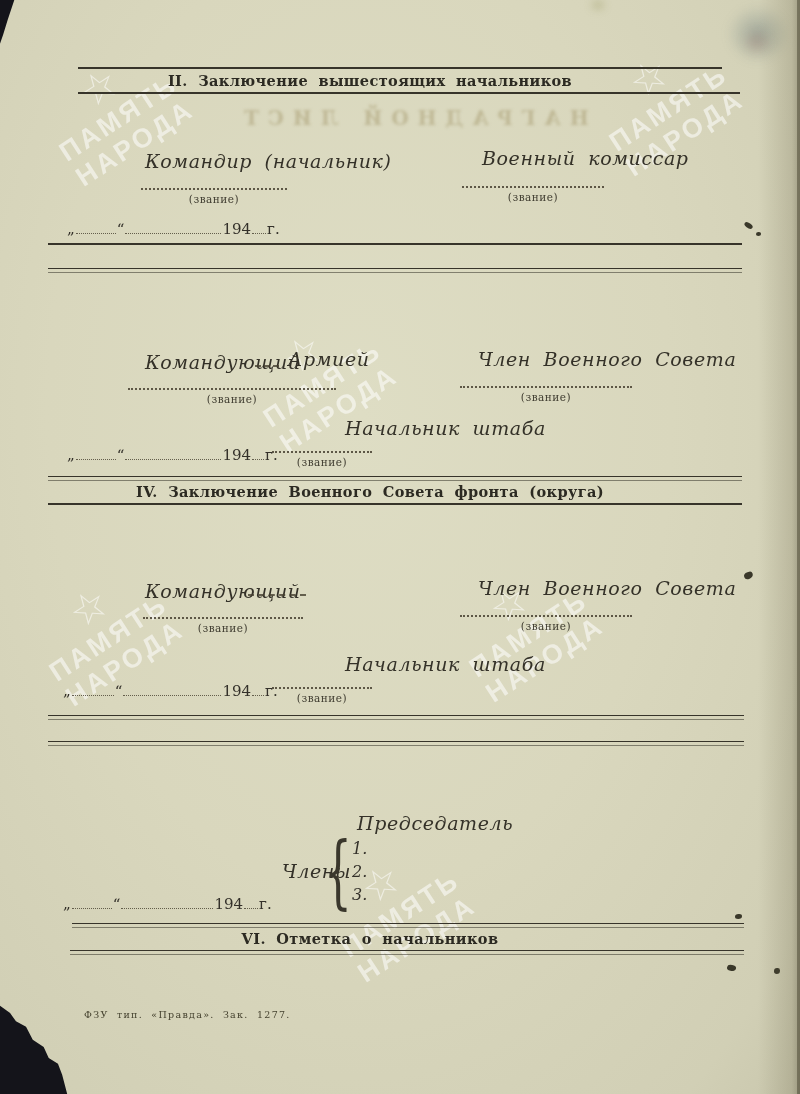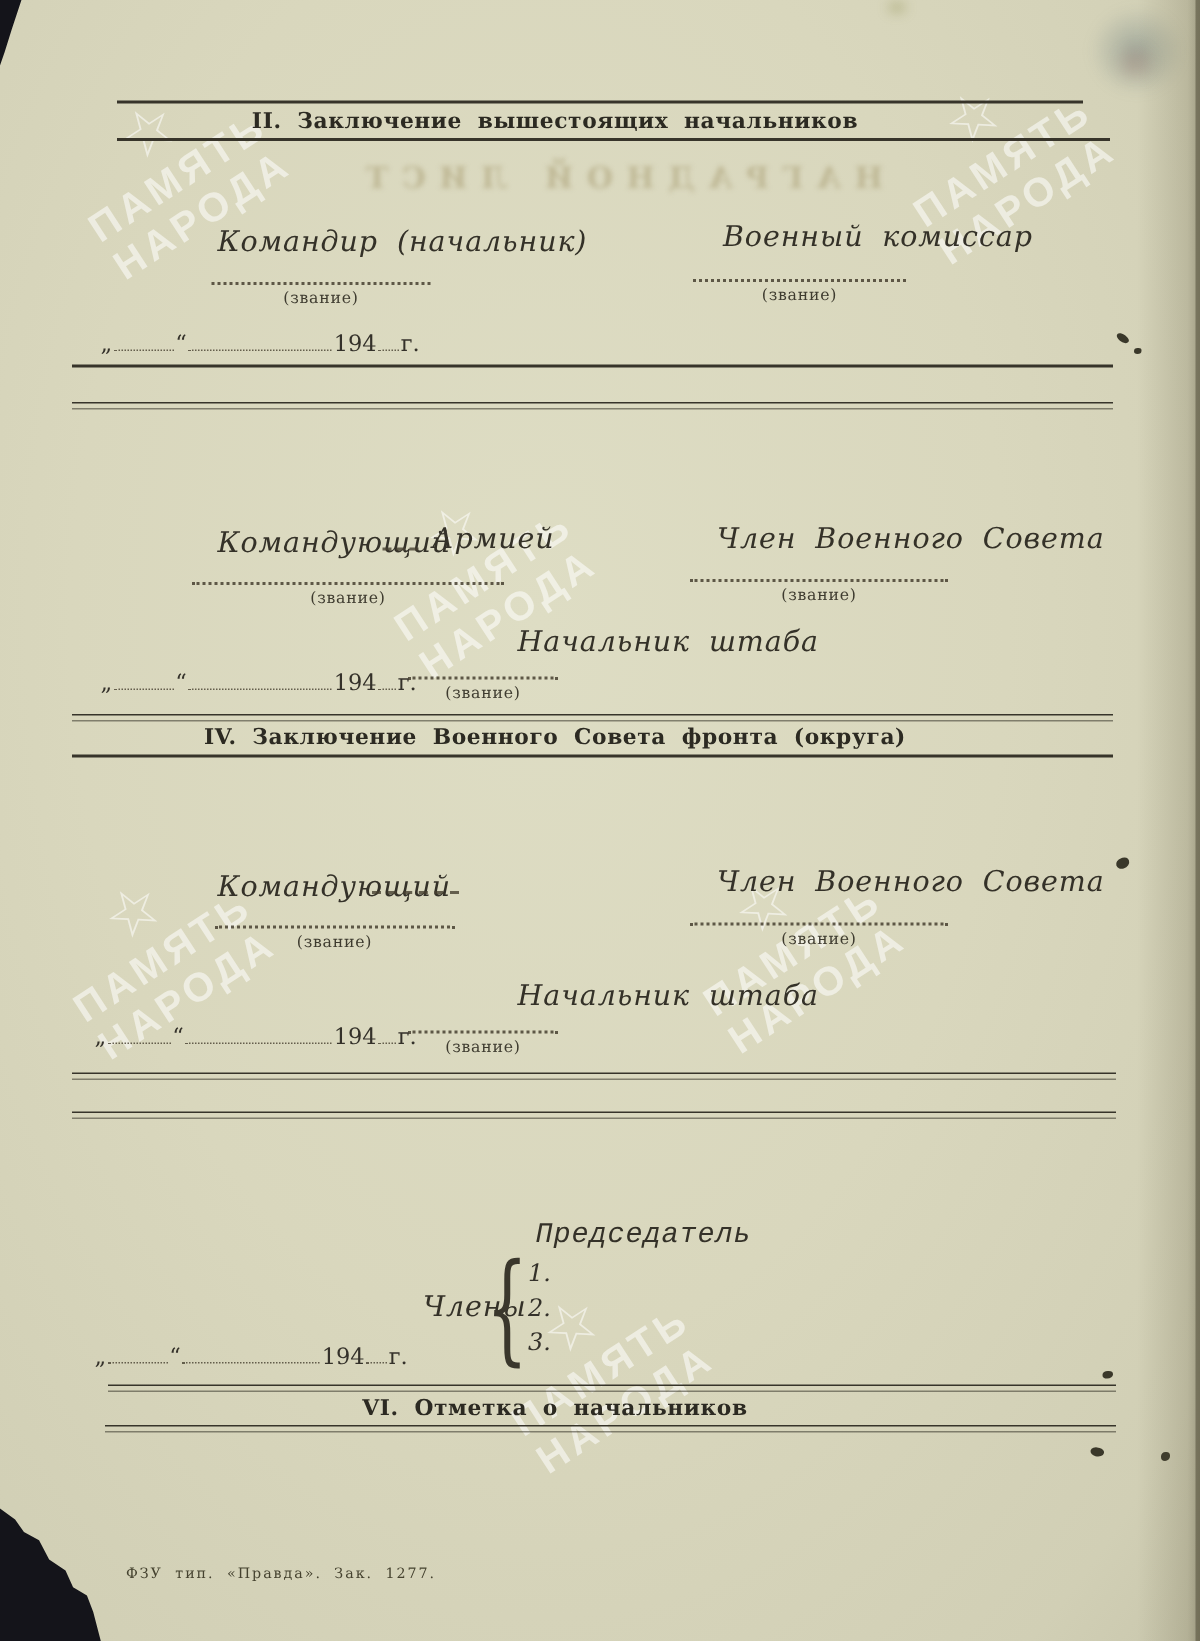--- a/index.html
+++ b/index.html
@@ -148,42 +148,42 @@
       <span>“</span>
       <span class="seg" style="width:96px;"></span>
       <span>194</span>
       <span class="seg" style="width:10px;"></span>
       <span>г.</span>
   </div>
 
   <div class="rule dbl" style="left:48px;top:715px;width:696px;"></div>
   <div class="rule dbl" style="left:48px;top:741px;width:696px;"></div>
 
-  <div class="t role" style="left:357px;top:812px;font-family:Liberation Mono, monospace;">Председатель</div>
+  <div class="t role" style="left:357px;top:812px;">Председатель</div>
   <div class="t role" style="left:282px;top:860px;">Члены</div>
   <div class="brace" style="left:324px;top:832px;">{</div>
   <div class="t item" style="left:352px;top:839px;">1.</div>
   <div class="t item" style="left:352px;top:862px;">2.</div>
   <div class="t item" style="left:352px;top:885px;">3.</div>
 
   <div class="date" style="left:62px;top:897px;">
     <span>„</span>
       <span class="seg" style="width:38px;"></span>
       <span>“</span>
       <span class="seg" style="width:90px;"></span>
       <span>194</span>
       <span class="seg" style="width:12px;"></span>
       <span>г.</span>
   </div>
 
   <div class="rule dbl" style="left:72px;top:923px;width:672px;"></div>
   <div class="hdr" style="top:930px;">VI. Отметка о начальников</div>
   <div class="rule dbl" style="left:70px;top:950px;width:674px;"></div>
 
-  <div class="footer" style="left:84px;top:1044px;">ФЗУ тип. «Правда». Зак. 1277.</div>
+  <div class="footer" style="left:84px;top:1009px;">ФЗУ тип. «Правда». Зак. 1277.</div>
 
   <div class="corner" style="left:0;top:0;width:26px;height:56px;clip-path:polygon(0 0,55% 0,30% 35%,12% 62%,0 78%);"></div>
   <div class="corner" style="left:0;top:1002px;width:84px;height:92px;clip-path:polygon(0 4%,12% 12%,19% 21%,31% 27%,39% 41%,52% 49%,58% 61%,69% 67%,74% 79%,80% 100%,0 100%);"></div>
 
   <div class="stain" style="left:726px;top:4px;width:64px;height:60px;background:radial-gradient(rgba(92,112,116,.42), rgba(92,112,116,0) 70%);"></div>
   <div class="stain" style="left:742px;top:28px;width:30px;height:28px;background:radial-gradient(rgba(150,100,92,.28), rgba(150,100,92,0) 70%);"></div>
   <div class="stain" style="left:590px;top:0;width:16px;height:10px;background:radial-gradient(rgba(118,118,42,.5), rgba(118,118,42,0) 72%);"></div>
 
   <div class="speck" style="left:744px;top:223px;width:9px;height:5px;transform:rotate(38deg);"></div>
   <div class="speck" style="left:756px;top:232px;width:5px;height:4px;"></div>

